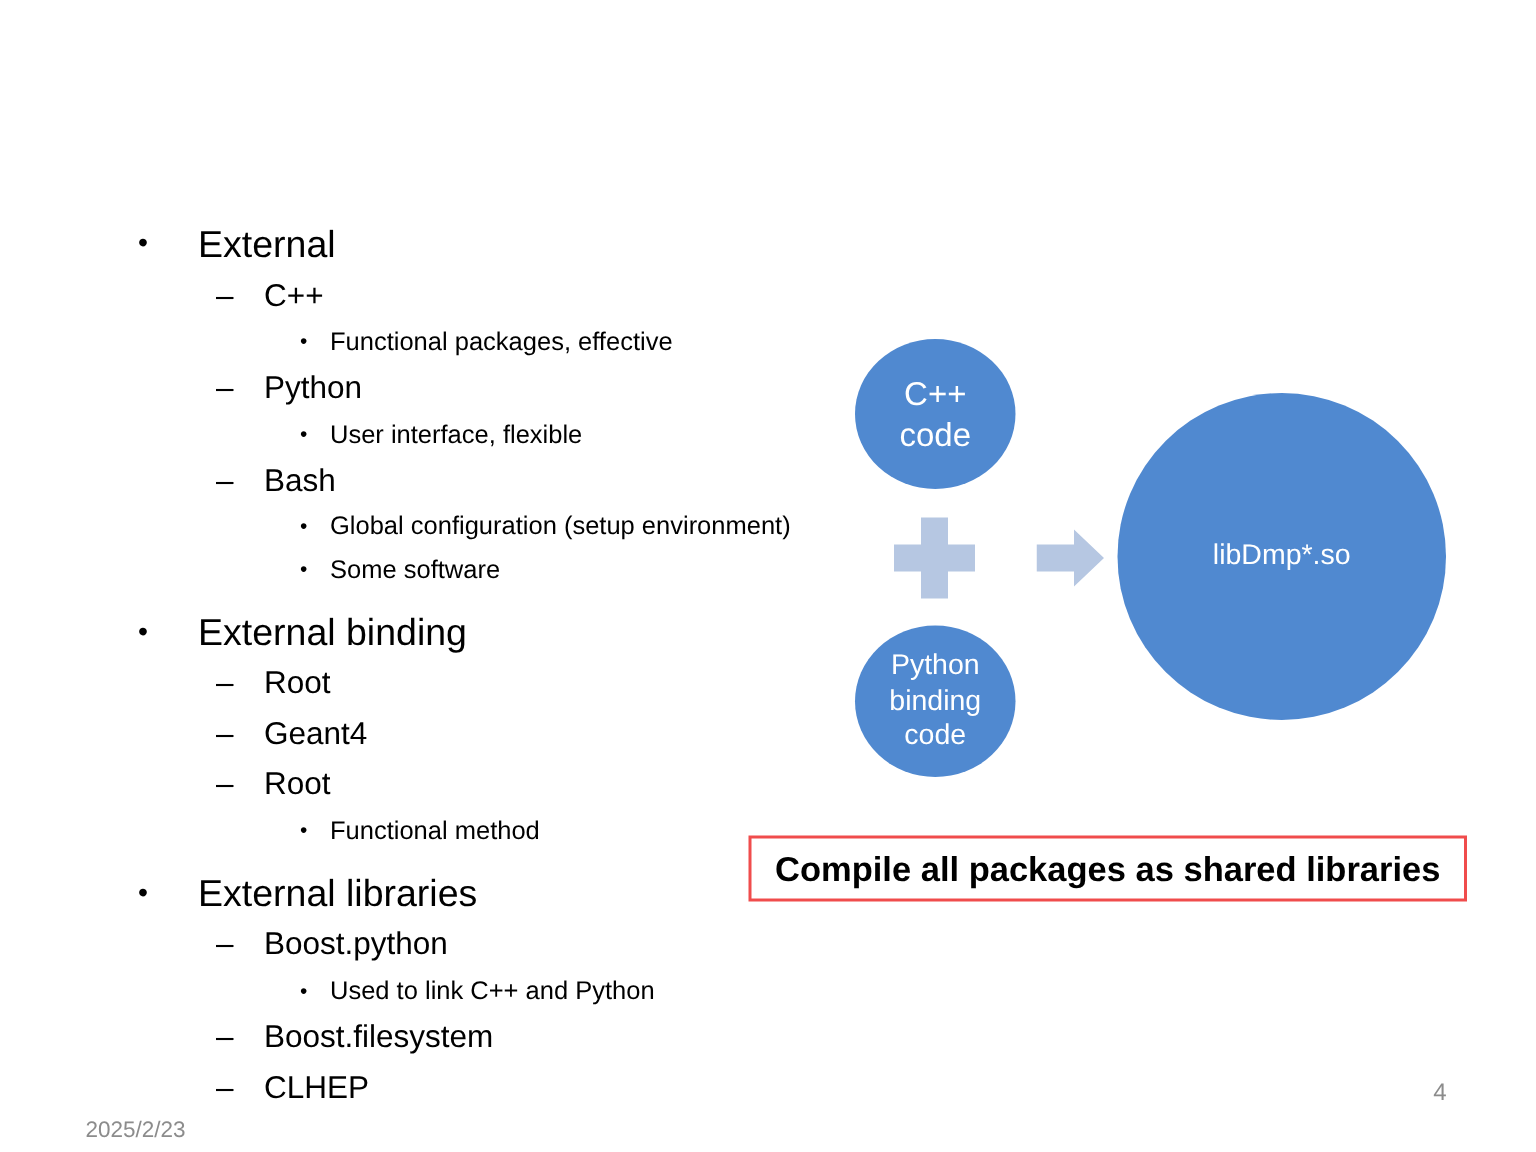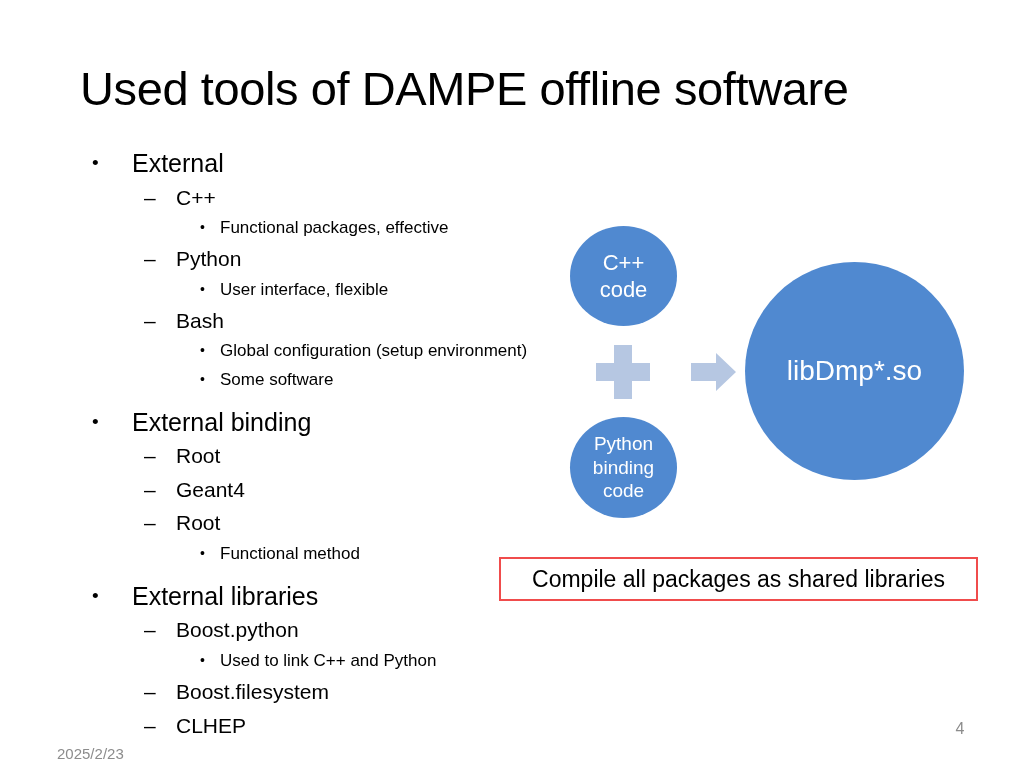--- a/index.html
+++ b/index.html
@@ -106,21 +106,21 @@
   }
   #circle-python {
     left: 570px; top: 417px;
     width: 107px; height: 101px;
     font-size: 19px;
     line-height: 1.25;
   }
   #circle-libdmp {
     left: 745px; top: 262px;
     width: 219px; height: 218px;
-    font-size: 28px;
+    font-size: 19px;
   }
 
   
   #plus-icon {
     position: absolute;
     left: 596px; top: 345px;
     width: 54px; height: 54px;
   }
   #plus-icon .bar-h, #plus-icon .bar-v {
     position: absolute;
@@ -140,20 +140,21 @@
   #callout-box {
     position: absolute;
     left: 499px; top: 557px;
     width: 479px; height: 44px;
     border: 2px solid #f04c4c;
     background: #ffffff;
     box-sizing: border-box;
     display: flex;
     align-items: center;
     justify-content: center;
+    font-weight: bold;
   }
   #callout-text {
     font-size: 23px;
     color: #000000;
     white-space: nowrap;
   }
 
   
   #footer-date {
     position: absolute;
@@ -168,21 +169,20 @@
     text-align: center;
     font-size: 16px;
     color: #8c8c8c;
   }
 </style>
 </head>
 <body>
 
 <div id="slide">
 
-  <div id="slide-title">Used tools of DAMPE offline software</div>
 
   <div id="outline">
       <div class="li lvl1">
         <span class="marker">•</span>
         <span class="txt">External</span>
       </div>
       <div class="li lvl2">
         <span class="marker">–</span>
         <span class="txt">C++</span>
       </div>

